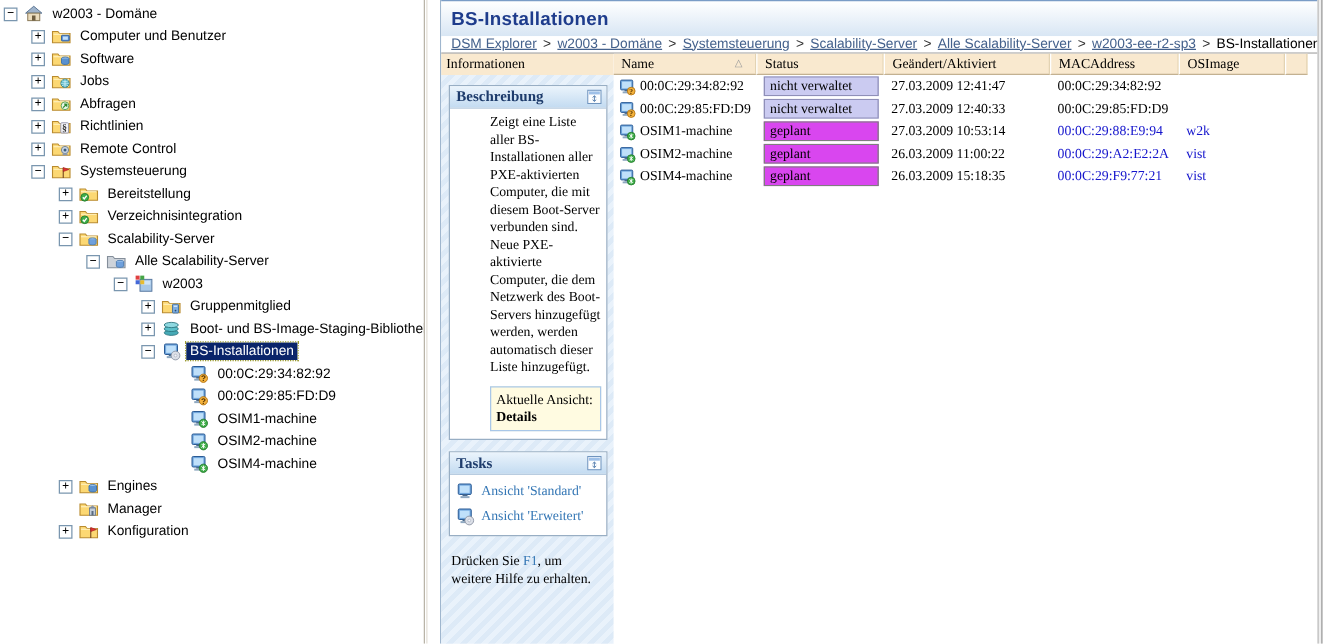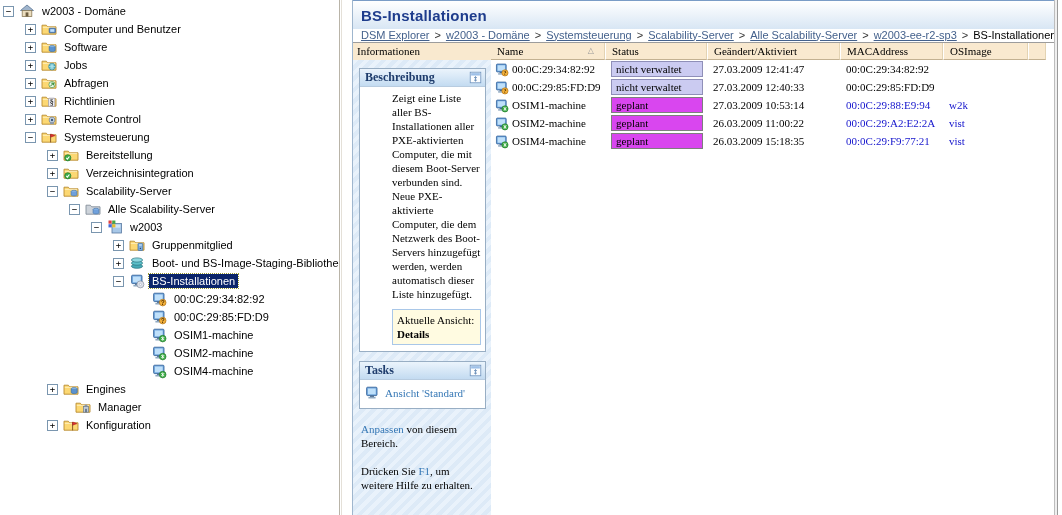--- a/index.html
+++ b/index.html
@@ -360,21 +360,21 @@
         </svg>
         <span class="tree-label">OSIM4-machine</span>
       </div>
       <div class="tree-item" style="padding-left: 47px;">
         <span class="expander">+</span>
         <svg class="ticon">
           <use href="#sym-folder-engines" xlink:href="#sym-folder-engines"></use>
         </svg>
         <span class="tree-label">Engines</span>
       </div>
-      <div class="tree-item" style="padding-left: 59px;">
+      <div class="tree-item" style="padding-left: 47px;">
         <span class="expander" style="visibility: hidden;"></span>
         <svg class="ticon">
           <use href="#sym-folder-manager" xlink:href="#sym-folder-manager"></use>
         </svg>
         <span class="tree-label">Manager</span>
       </div>
       <div class="tree-item" style="padding-left: 47px;">
         <span class="expander">+</span>
         <svg class="ticon">
           <use href="#sym-folder-flag" xlink:href="#sym-folder-flag"></use>
@@ -454,27 +454,30 @@
                 </svg>
             </div>
             <div class="tasks-body">
 
             <div class="task-link">
                   <svg class="ticon">
                     <use href="#sym-pc" xlink:href="#sym-pc"></use>
                   </svg>
                   <span>Ansicht 'Standard'</span>
                 </div>
+                <div class="task-link">
+                  <svg class="ticon">
+                    <use href="#sym-pc-disc" xlink:href="#sym-pc-disc"></use>
+                  </svg>
+                  <span>Ansicht 'Erweitert'</span>
+                </div>
               </div>
           </div>
 
           <div class="help-text">
-            <p class="help-para">
-              <span class="link-blue">Anpassen</span><span> von diesem Bereich.</span>
-            </p>
             <p class="help-para">
               <span>Drücken Sie </span><span class="link-blue">F1</span><span>, um weitere Hilfe zu erhalten.</span>
             </p>
           </div>
 
         </div>
       </div>
 
       <div class="table-area">
         <div class="grid-header">

